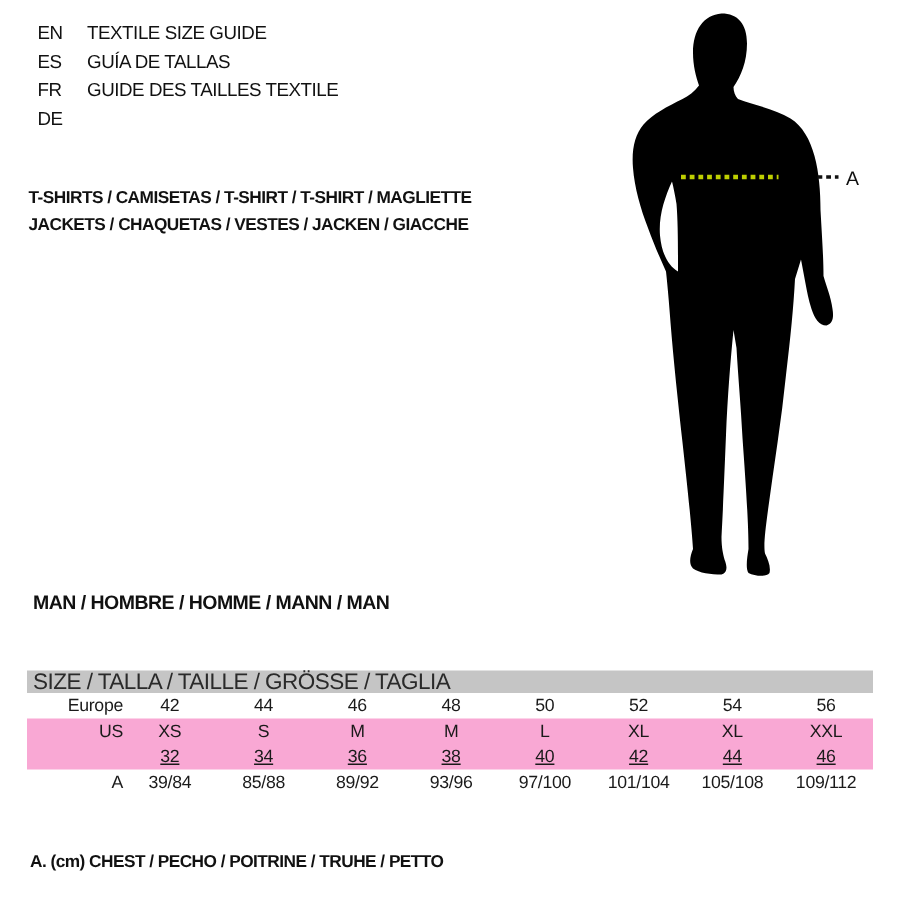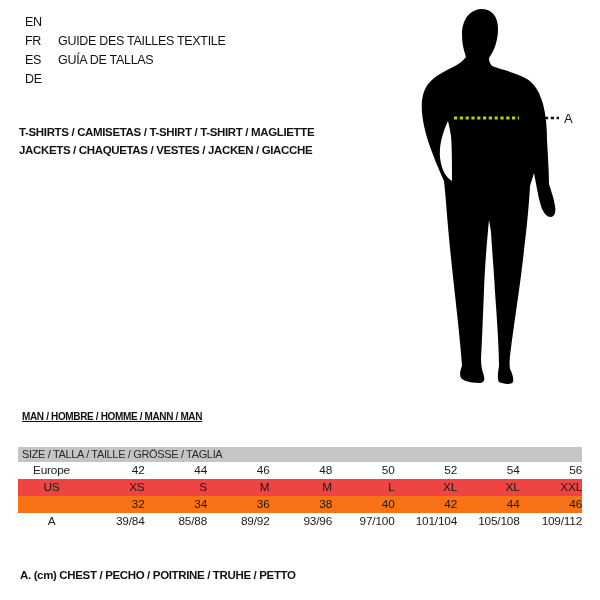--- a/index.html
+++ b/index.html
@@ -9,46 +9,47 @@
   }
   
   #lang-block{position:absolute;left:25px;top:13px;}
   .lang-row{display:flex;height:19px;line-height:19px;font-size:12.5px;font-weight:500;letter-spacing:-0.3px;}
   .lang-code{width:33px;flex:0 0 33px;}
   
   #category-block{position:absolute;left:19px;top:124px;font-weight:700;font-size:11.5px;letter-spacing:-0.35px;line-height:17.5px;}
   
   #figure-wrap{position:absolute;left:395px;top:0;width:205px;height:400px;}
   
-  #section-title{position:absolute;left:22px;top:410px;font-weight:700;font-size:10px;letter-spacing:-0.35px;line-height:14px;text-decoration:underline;}
+  #section-title{position:absolute;left:22px;top:395px;font-weight:700;font-size:13px;letter-spacing:-0.35px;line-height:14px;}
   
   #size-table{position:absolute;left:18px;top:447px;width:564px;font-size:11.8px;letter-spacing:-0.2px;}
-  #size-table-header{height:15px;line-height:15px;padding-left:4px;font-size:11px;letter-spacing:-0.35px;color:#2a2a2a;}
+  #size-table-header{height:15px;line-height:15px;padding-left:4px;font-size:15px;letter-spacing:-0.35px;color:#2a2a2a;}
   .trow{display:grid;grid-template-columns:64px repeat(8,1fr);height:17px;line-height:17px;}
-  .trow .cell{text-align:right;}
-  .trow .label-cell{text-align:center;padding-left:3px;}
+  .trow .cell{text-align:center;}
+  .trow .label-cell{text-align:right;padding-left:3px;}
   
   #footnote{position:absolute;left:20px;top:568px;font-weight:700;font-size:11.5px;letter-spacing:-0.35px;line-height:14px;}
 </style>
 </head>
 <body>
 
 <div id="canvas">
 
   <div id="lang-block">
       <div class="lang-row">
         <span class="lang-code">EN</span>
+        <span>TEXTILE SIZE GUIDE</span>
+      </div>
+      <div class="lang-row">
+        <span class="lang-code">ES</span>
+        <span>GUÍA DE TALLAS</span>
       </div>
       <div class="lang-row">
         <span class="lang-code">FR</span>
         <span>GUIDE DES TAILLES TEXTILE</span>
-      </div>
-      <div class="lang-row">
-        <span class="lang-code">ES</span>
-        <span>GUÍA DE TALLAS</span>
       </div>
       <div class="lang-row">
         <span class="lang-code">DE</span>
       </div>
     </div>
 
   <div id="category-block">
     <div>T-SHIRTS / CAMISETAS / T-SHIRT / T-SHIRT / MAGLIETTE</div>
     <div>JACKETS / CHAQUETAS / VESTES / JACKEN / GIACCHE</div>
   </div>
@@ -116,32 +117,32 @@
           <div class="cell label-cell">Europe</div>
           <div class="cell">42</div>
           <div class="cell">44</div>
           <div class="cell">46</div>
           <div class="cell">48</div>
           <div class="cell">50</div>
           <div class="cell">52</div>
           <div class="cell">54</div>
           <div class="cell">56</div>
         </div>
-        <div class="trow" style="background: #ef4444;">
+        <div class="trow" style="background: #f9a8d4;">
           <div class="cell label-cell">US</div>
           <div class="cell">XS</div>
           <div class="cell">S</div>
           <div class="cell">M</div>
           <div class="cell">M</div>
           <div class="cell">L</div>
           <div class="cell">XL</div>
           <div class="cell">XL</div>
           <div class="cell">XXL</div>
         </div>
-        <div class="trow" style="background: #f97316;">
+        <div class="trow" style="background: #f9a8d4; text-decoration: underline;">
           <div class="cell label-cell"></div>
           <div class="cell">32</div>
           <div class="cell">34</div>
           <div class="cell">36</div>
           <div class="cell">38</div>
           <div class="cell">40</div>
           <div class="cell">42</div>
           <div class="cell">44</div>
           <div class="cell">46</div>
         </div>

